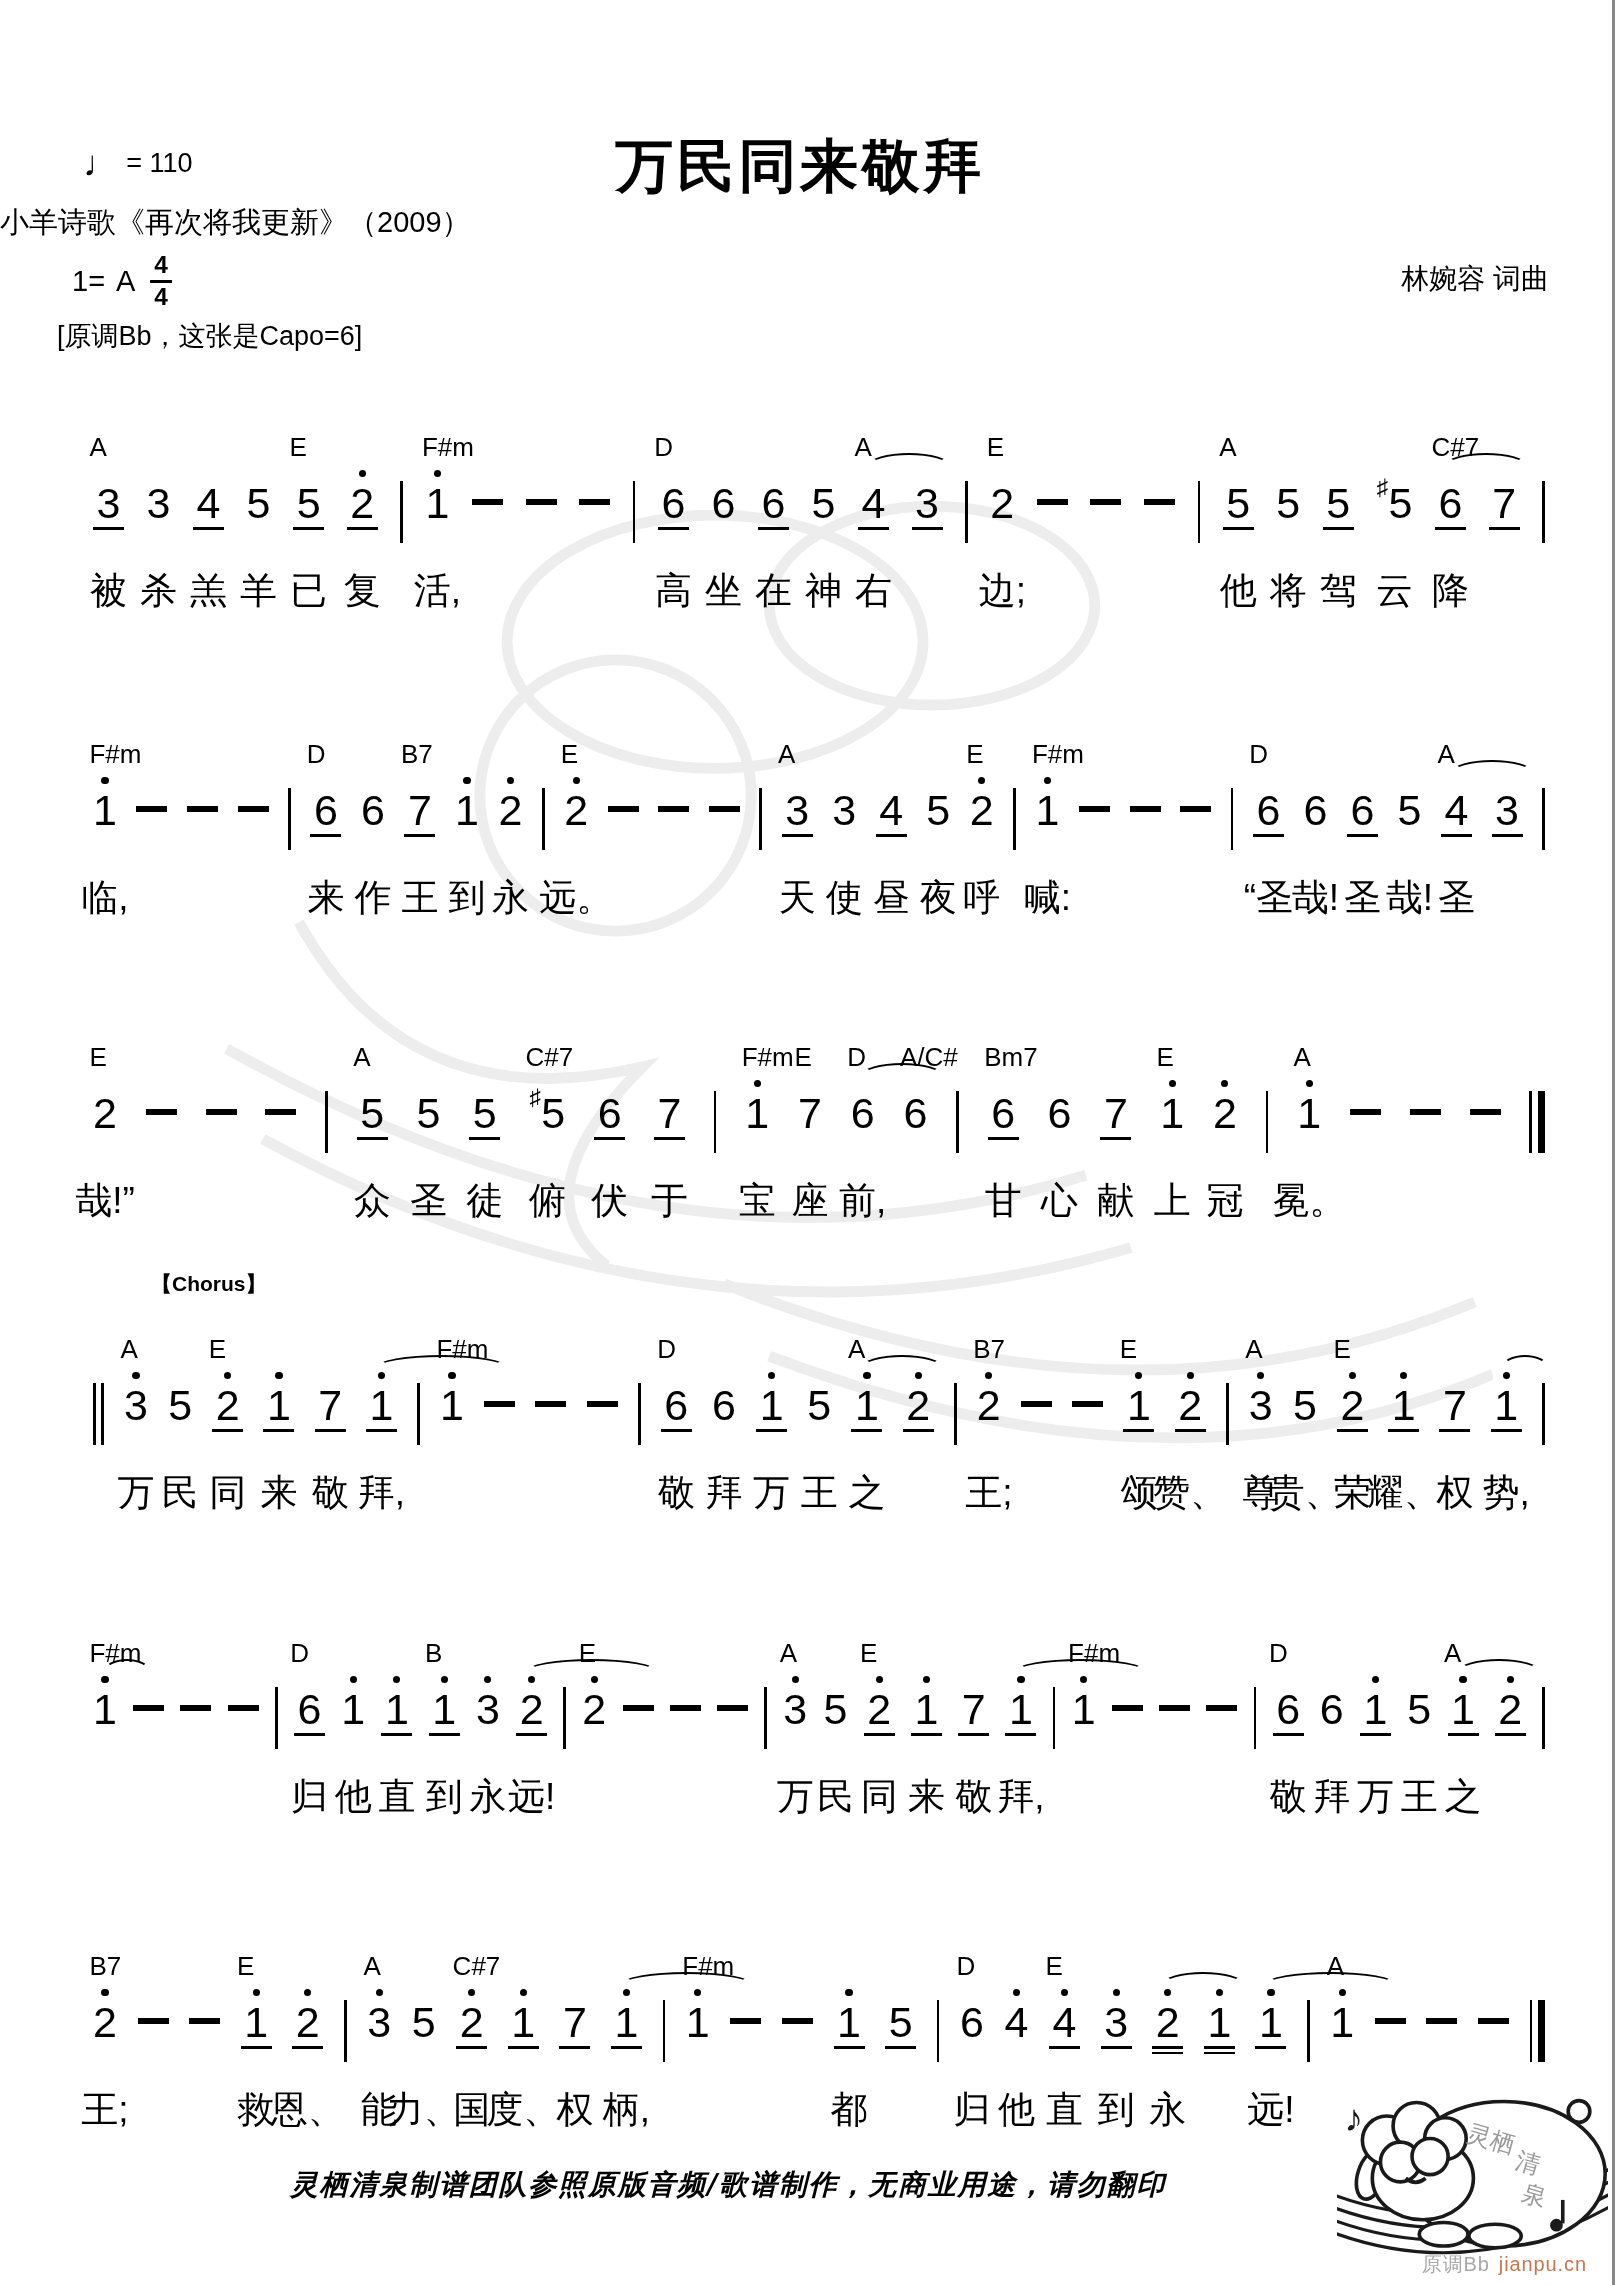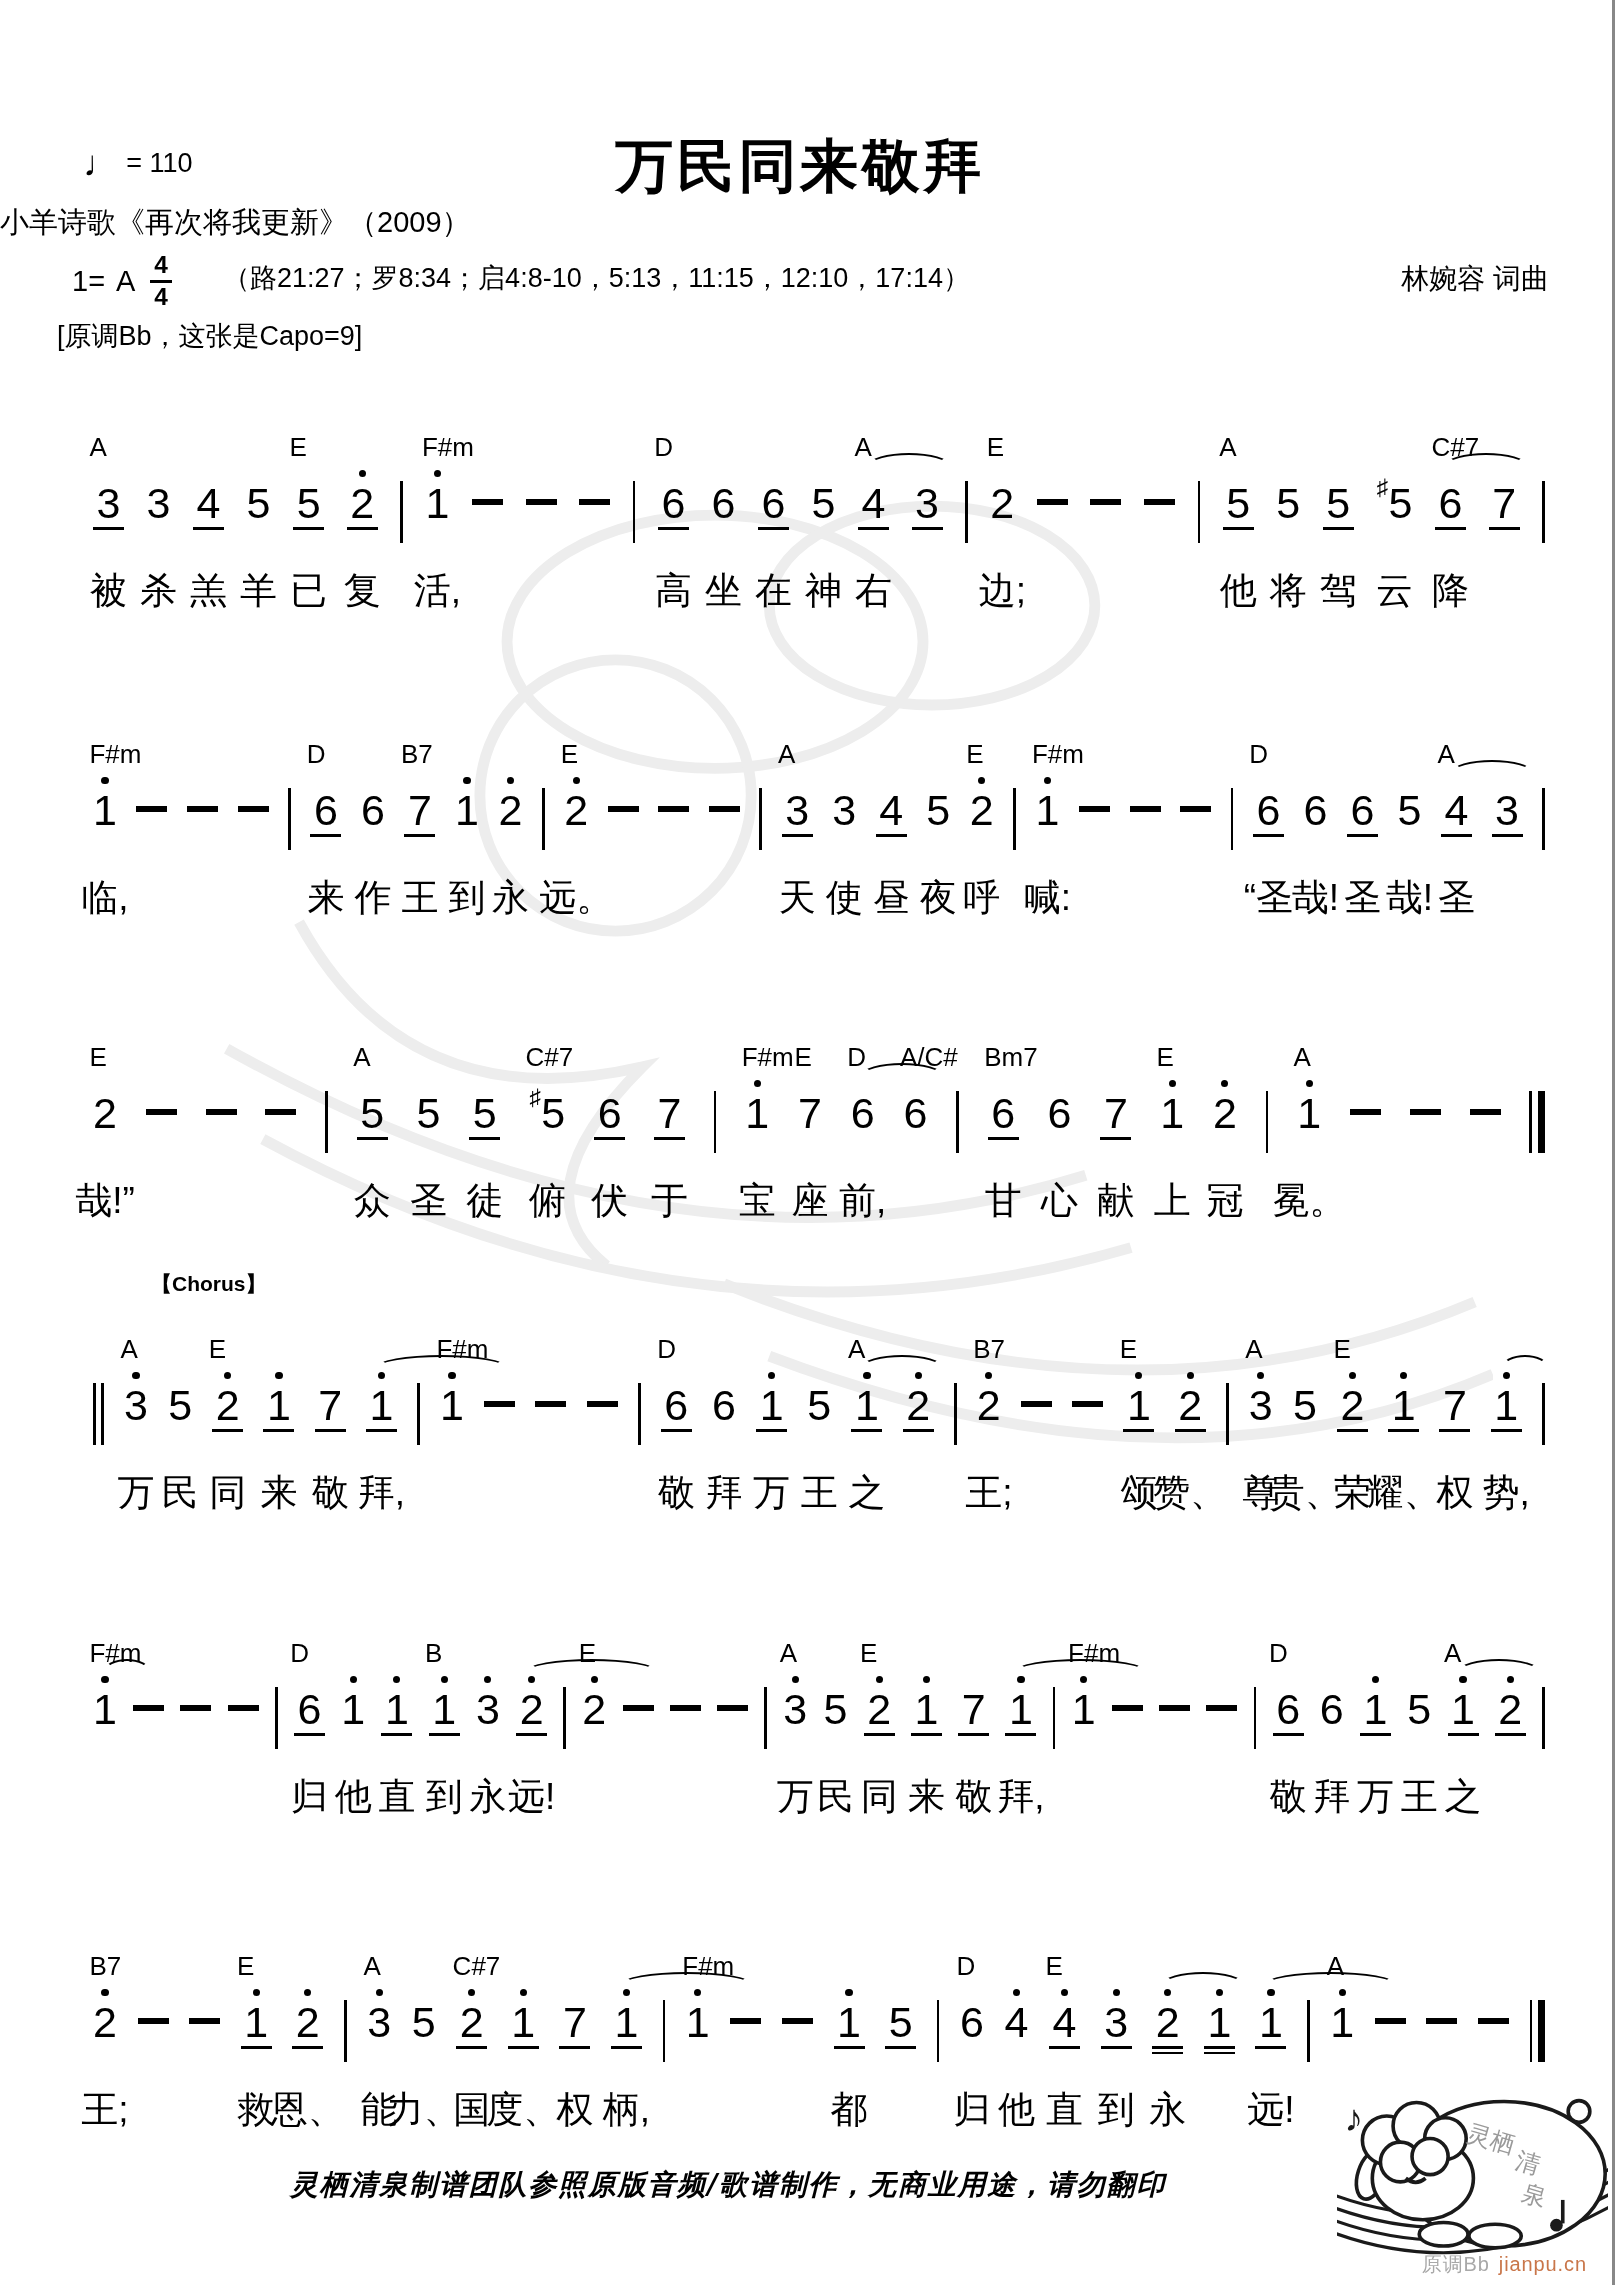--- a/index.html
+++ b/index.html
@@ -76,23 +76,22 @@
 
   <div class="keysig">
     <span class="kp">1=</span>
     <span class="kl">A</span>
     <span class="meter">
       <span>4</span>
       <span class="mbar"></span>
       <span>4</span>
     </span>
   </div>
-  <div class="scripture">（路21:27；罗8:34；启4:8-10，5:13，11:15，12:10，17:14）</div>
   <div class="credit">林婉容 词曲</div>
-  <div class="capo">[原调Bb，这张是Capo=9]</div>
+  <div class="capo">[原调Bb，这张是Capo=6]</div>
   <div class="chorus">【Chorus】</div>
 
   <div id="score">
       <div class="system" style="top: 428px;">
         <div class="srow">
           <div class="col">
             <span class="chord">A</span>
             <div class="note">
               <div class="odot"></div>
               <div class="nbody">

